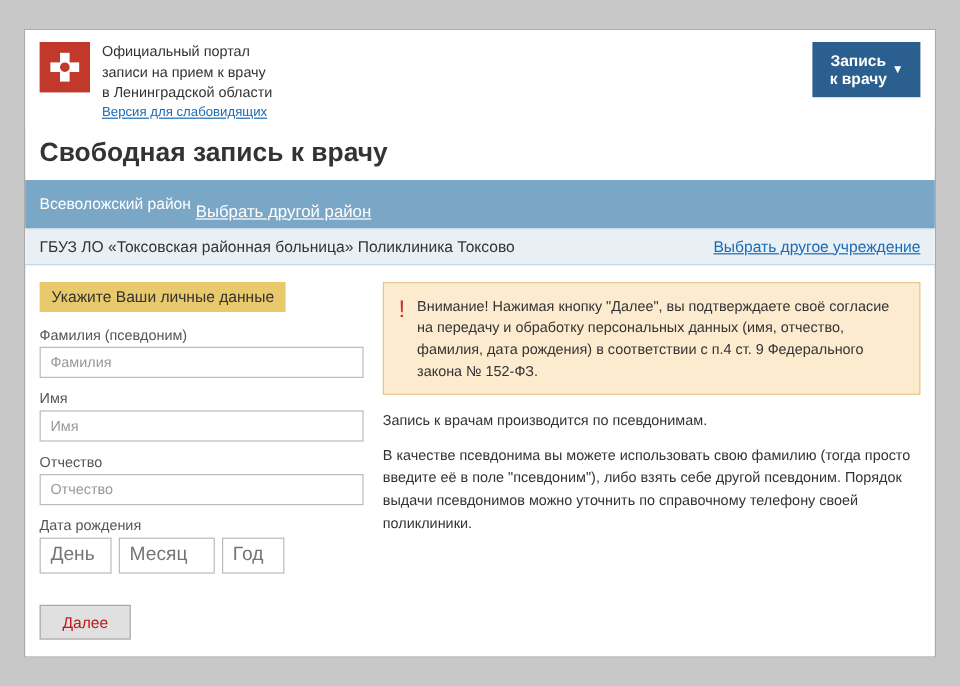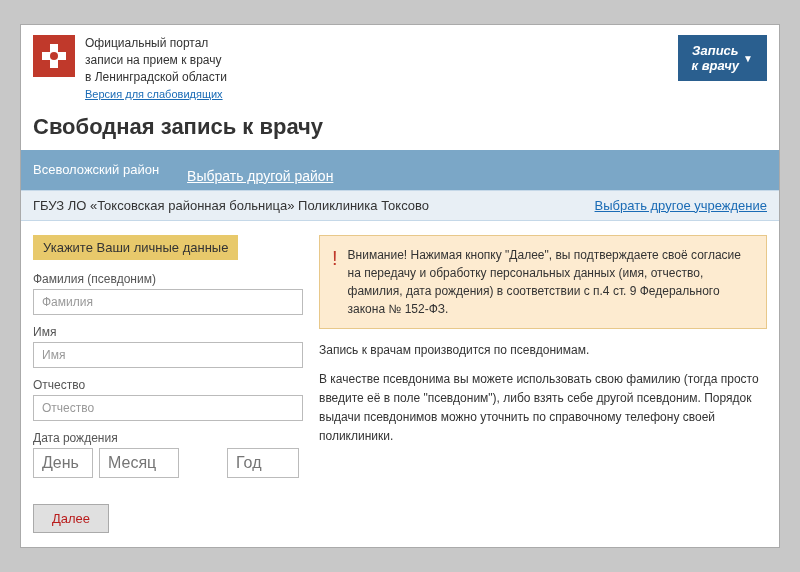--- a/index.html
+++ b/index.html
@@ -69,40 +69,39 @@
       border: none;
       padding: 8px 14px;
       font-size: 13px;
       font-weight: bold;
       cursor: pointer;
       text-align: center;
       min-width: 80px;
       display: flex;
       align-items: center;
       gap: 4px;
-      font-style: italic;
     }
     .btn-zapisj-arrow {
       font-size: 10px;
     }
     
     .page-title {
       font-size: 22px;
       font-weight: bold;
       color: #333;
       padding: 8px 12px 10px 12px;
       border-bottom: none;
     }
     
     .district-bar {
       background: #7ba7c7;
       padding: 6px 12px;
       display: flex;
       align-items: center;
-      gap: 28px;
+      gap: 4px;
       color: #fff;
       font-size: 13px;
     }
     .district-name {
       font-weight: normal;
       color: #fff;
     }
     .district-link {
       color: #fff;
       text-decoration: underline;
@@ -176,21 +175,21 @@
     .date-input {
       padding: 5px 8px;
       border: 1px solid #bbb;
       font-size: 16px;
       color: #999;
       background: #fff;
       outline: none;
     }
     .date-input-day { width: 60px; }
     .date-input-month { width: 80px; }
-    .date-input-year { width: 72px; margin-left: 42px; }
+    .date-input-year { width: 52px; }
     .btn-dalee {
       margin-top: 16px;
       background: #e0e0e0;
       border: 1px solid #aaa;
       padding: 6px 18px;
       font-size: 13px;
       cursor: pointer;
       color: #b91c1c;
     }
     

